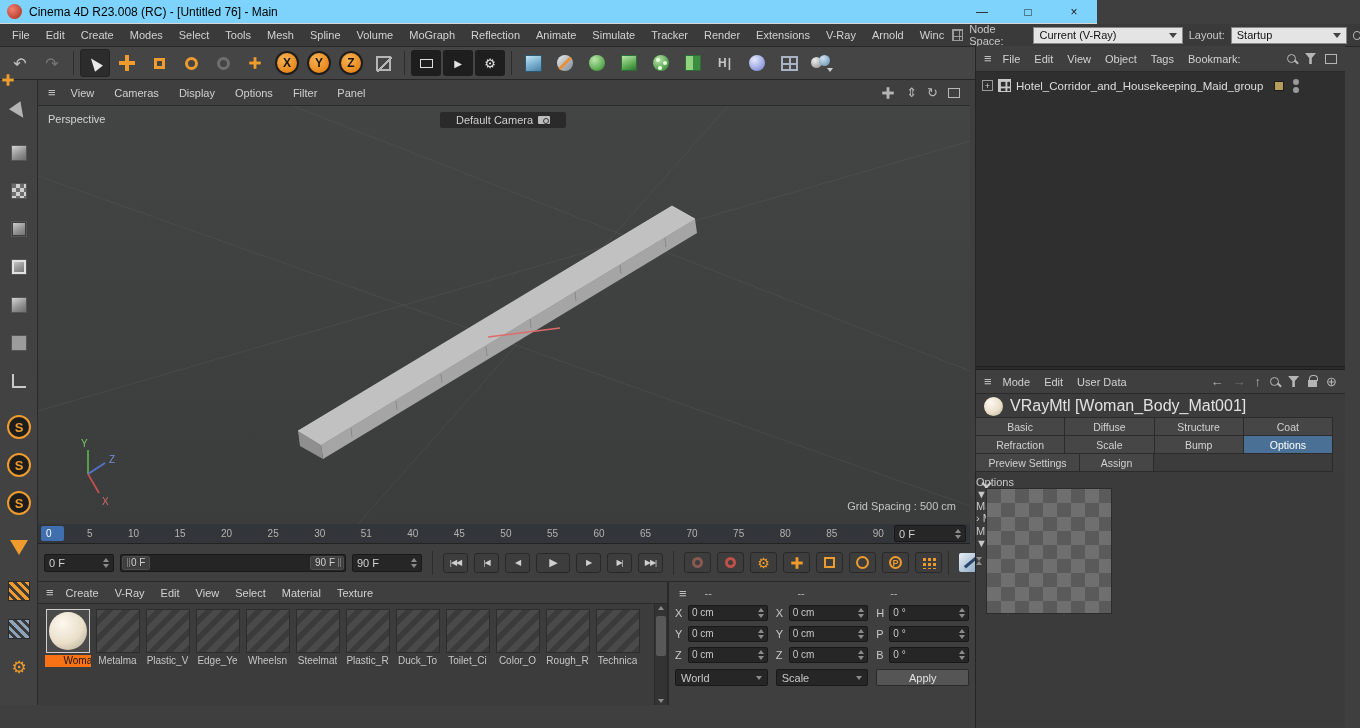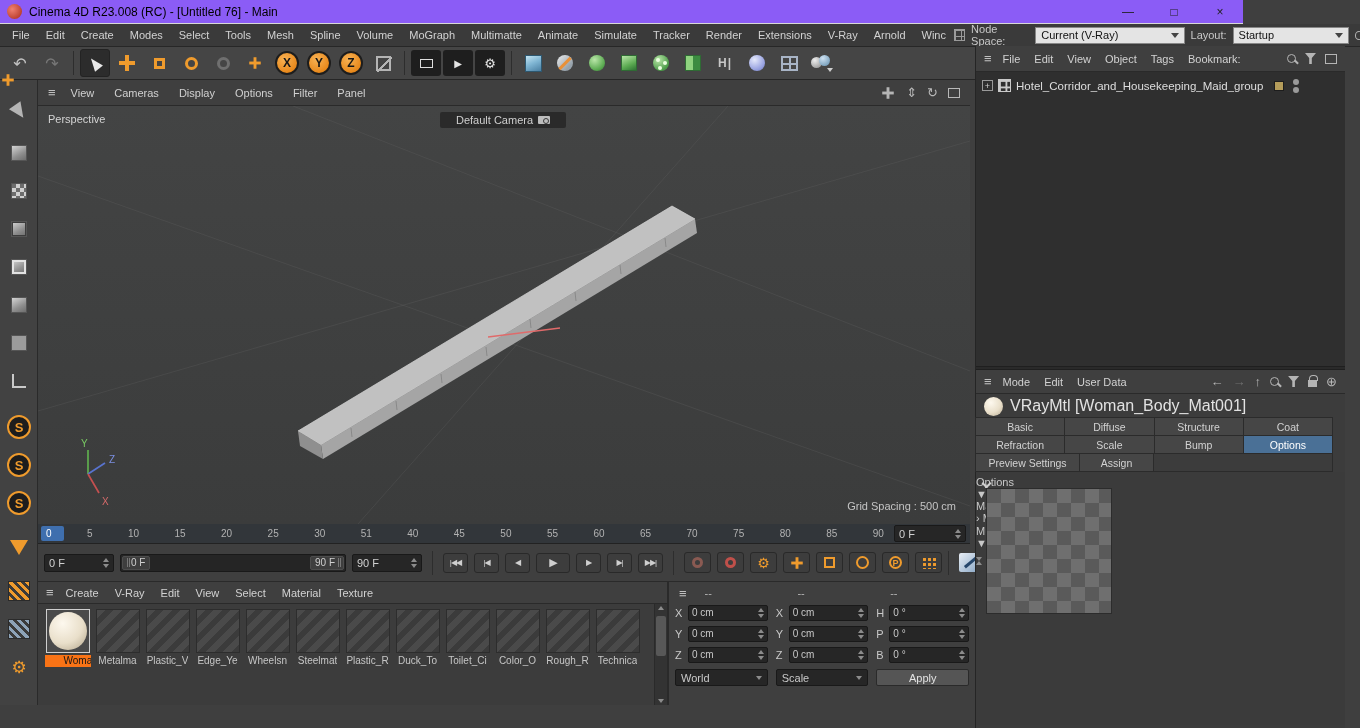--- a/index.html
+++ b/index.html
@@ -1,21 +1,21 @@
 <!DOCTYPE html>
 <html><head>
 <meta charset="utf-8">
 <style>
   *{margin:0;padding:0;box-sizing:border-box}
   html,body{background:#222}
   body{font-family:"Liberation Sans",sans-serif}
   .app{position:relative;width:1360px;height:728px;background:#3f3f3f;overflow:hidden;font-size:11px;color:#c8c8c8}
 
   
-  .titlebar{position:absolute;left:0;top:0;width:1243px;height:24px;background:#8b5cf6;color:#000;display:flex;align-items:center;font-size:12px;border-bottom:1px solid #d8d8d8}
+  .titlebar{position:absolute;left:0;top:0;width:1097px;height:24px;background:#7dd3fc;color:#000;display:flex;align-items:center;font-size:12px;border-bottom:1px solid #d8d8d8}
   .c4d-logo{width:15px;height:15px;border-radius:50%;background:radial-gradient(circle at 35% 35%,#ef8070,#a92917);margin:0 7px;flex:0 0 auto}
   .win-btns{margin-left:auto;display:flex;height:100%}
   .win-btn{width:46px;display:flex;align-items:center;justify-content:center;font-size:12px;color:#222;cursor:default}
 
   
   .menubar{position:absolute;top:24px;left:0;width:1360px;height:23px;background:#3a3a3a;border-bottom:1px solid #272727;display:flex;align-items:center;padding:0 4px}
   .mi{padding:0 8px;color:#d2d2d2;white-space:nowrap}
   .menubar-right{margin-left:auto;display:flex;align-items:center;gap:6px;padding-right:6px}
   .combo{height:17px;background:#e4e4e4;color:#111;border:1px solid #878787;display:flex;align-items:center;padding:0 5px;font-size:11px}
   .combo .carr{margin-left:auto;width:0;height:0;border-left:4px solid transparent;border-right:4px solid transparent;border-top:5px solid #444}
@@ -223,21 +223,21 @@
     <span class="mi">File</span>
     <span class="mi">Edit</span>
     <span class="mi">Create</span>
     <span class="mi">Modes</span>
     <span class="mi">Select</span>
     <span class="mi">Tools</span>
     <span class="mi">Mesh</span>
     <span class="mi">Spline</span>
     <span class="mi">Volume</span>
     <span class="mi">MoGraph</span>
-    <span class="mi">Multimatte</span>
+    <span class="mi">Reflection</span>
     <span class="mi">Animate</span>
     <span class="mi">Simulate</span>
     <span class="mi">Tracker</span>
     <span class="mi">Render</span>
     <span class="mi">Extensions</span>
     <span class="mi">V-Ray</span>
     <span class="mi">Arnold</span>
     <span class="mi">Winc</span>
     <div class="menubar-right">
       <span class="gridic"></span>

